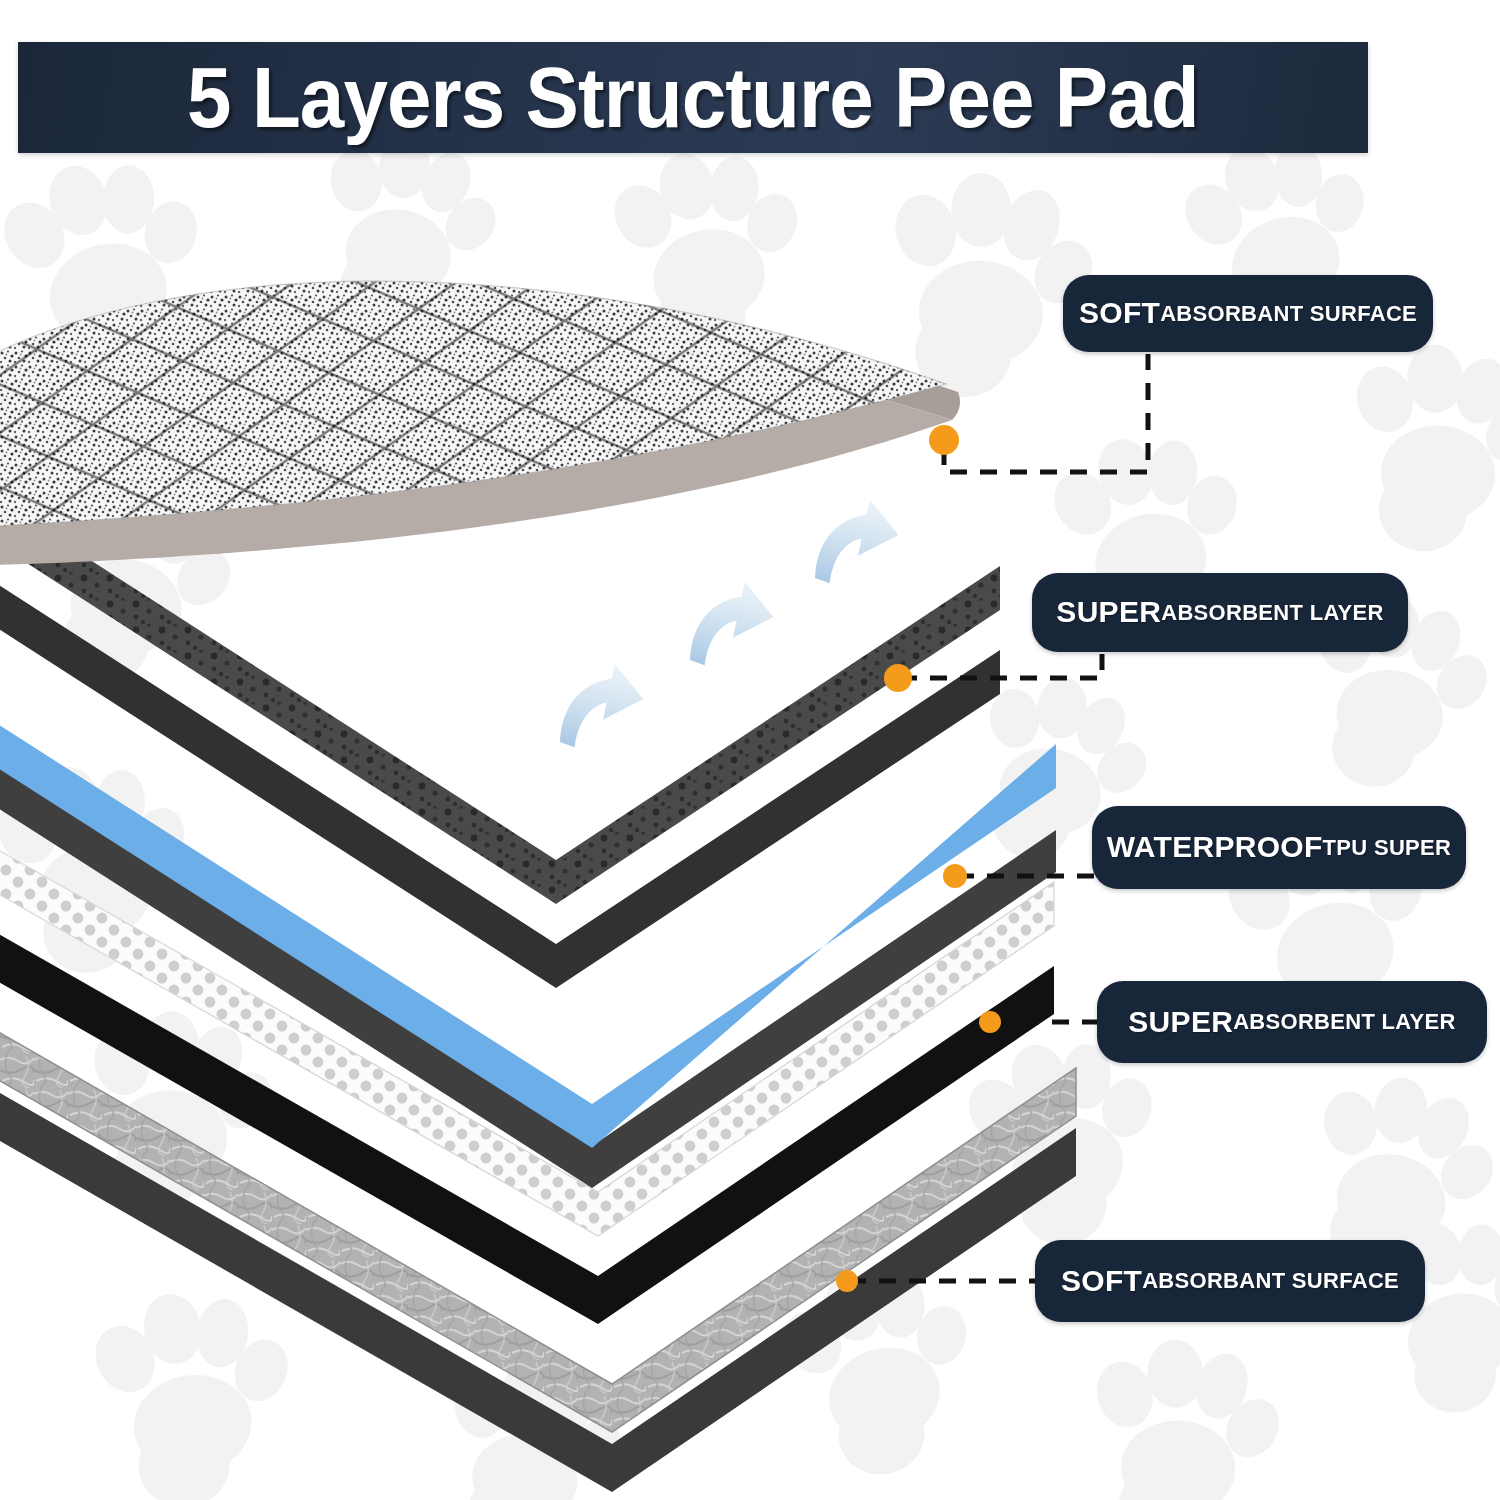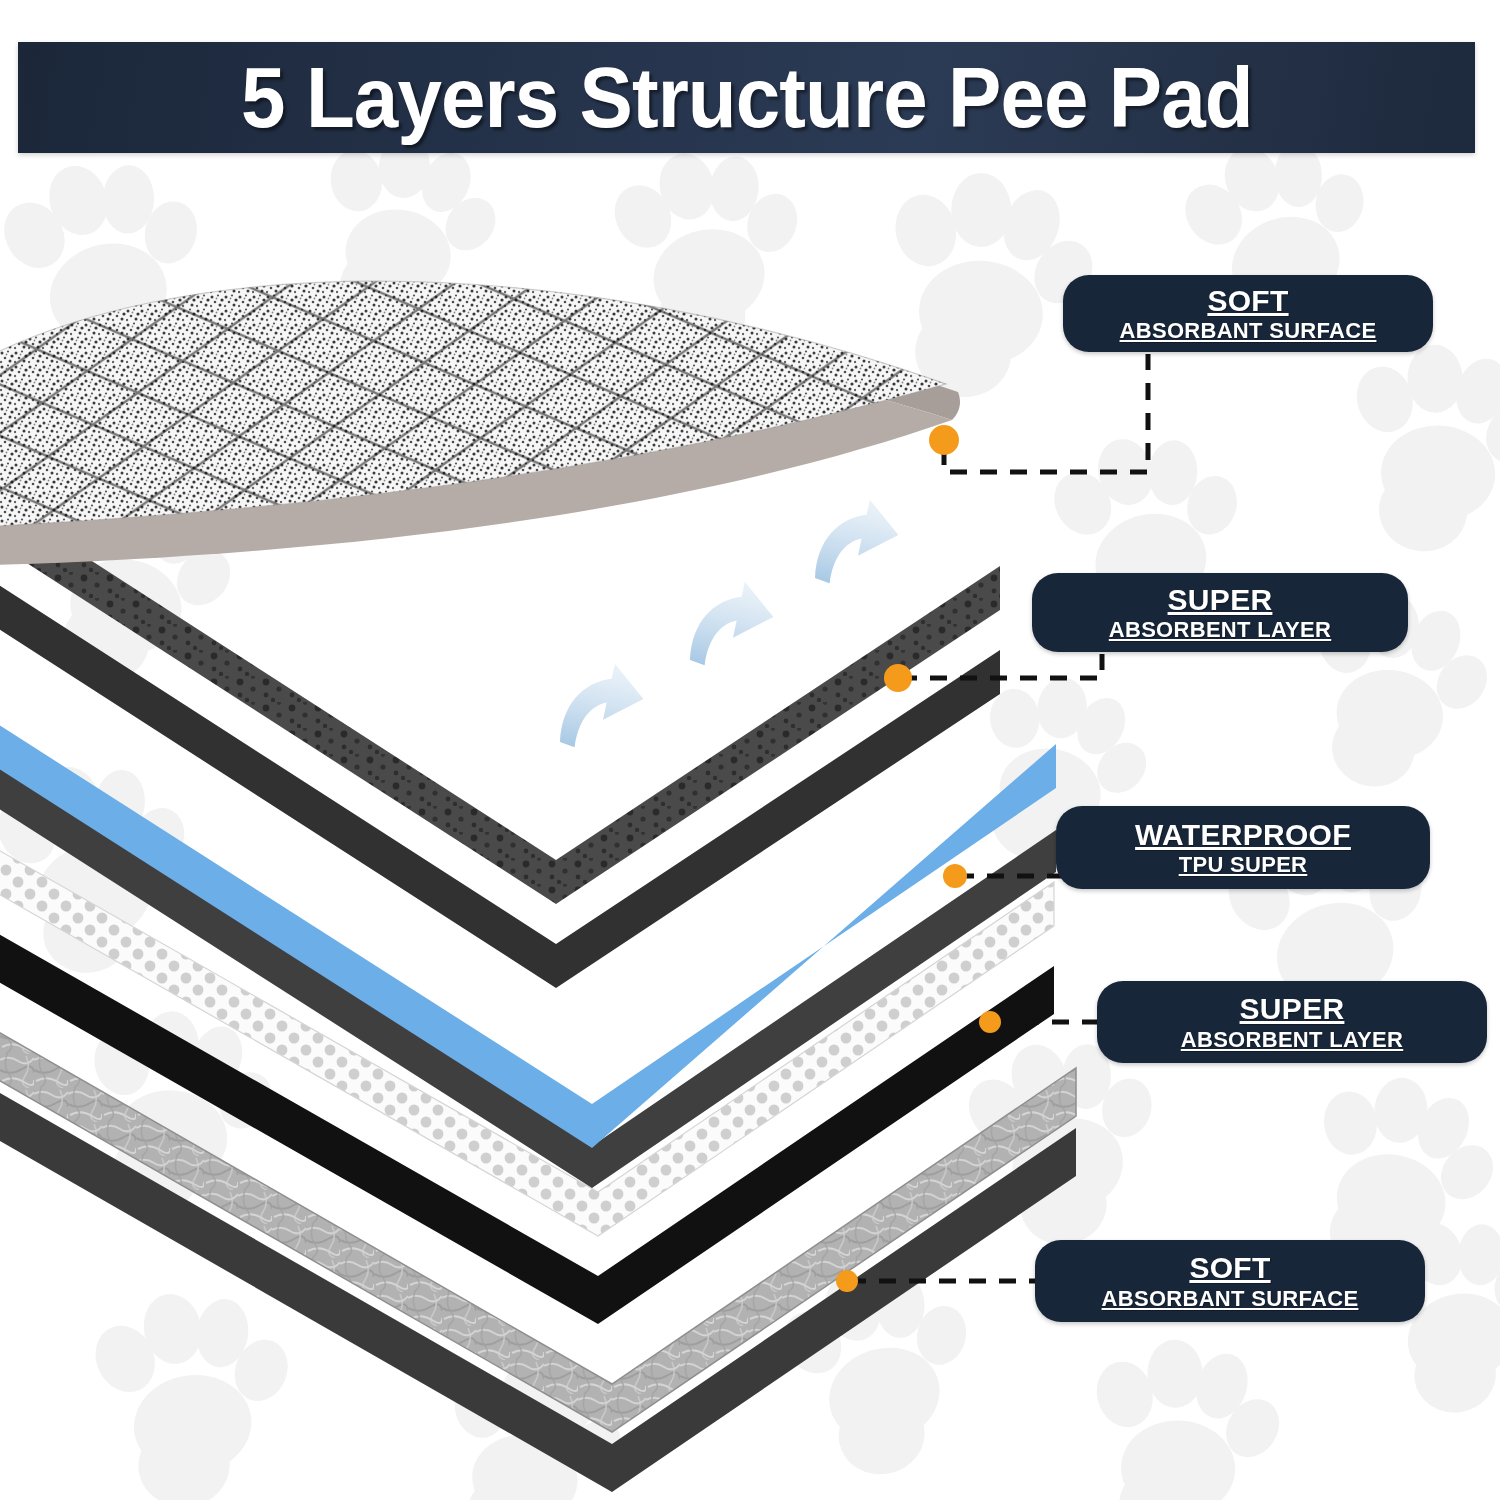--- a/index.html
+++ b/index.html
@@ -13,21 +13,21 @@
 
   #stage { position:absolute; inset:0; width:1500px; height:1500px; }
 
   
   #pawbg { position:absolute; inset:0; z-index:0; }
 
   
   #title-banner{
     position:absolute;
     left:18px; top:42px;
-    width:1457px; height:111px;
+    width:1350px; height:111px;
     background:linear-gradient(100deg,#1b2739 0%,#24324a 35%,#2c3b55 62%,#1d293c 100%);
     z-index:6;
     display:flex; align-items:center; justify-content:center;
     box-shadow:0 2px 5px rgba(0,0,0,.18);
   }
   #title-text{
     color:#ffffff;
     font-size:86px;
     font-weight:700;
     letter-spacing:-1px;
@@ -40,40 +40,39 @@
   
   #layer-art{ position:absolute; inset:0; z-index:2; }
 
   
   .callout{
     position:absolute;
     background:#182639;
     border-radius:26px;
     color:#fff;
     text-align:center;
-    display:flex; flex-direction:column;
+    display:flex; 
     align-items:center; justify-content:center;
     padding:10px 26px;
     z-index:7;
     box-shadow:0 2px 4px rgba(0,0,0,.22);
-    text-decoration:underline;
   }
   .callout .l1, .callout .l2{
     font-weight:700;
     line-height:1.14;
     white-space:nowrap;
     letter-spacing:.3px;
     text-shadow:1px 1px 1px rgba(0,0,0,.35);
   }
   .callout .l1{ font-size:30px; }
   .callout .l2{ font-size:22px; }
 
   #callout-1{ left:1063px; top:275px;  width:370px; height:77px; }
   #callout-2{ left:1032px; top:573px;  width:376px; height:79px; }
-  #callout-3{ left:1056px; top:806px;  width:374px; height:83px; }
+  #callout-3{ left:1092px; top:806px;  width:374px; height:83px; }
   #callout-4{ left:1097px; top:981px;  width:390px; height:82px; }
   #callout-5{ left:1035px; top:1240px; width:390px; height:82px; }
 
   #leaders{ position:absolute; inset:0; z-index:5; }
 </style>
 </head>
 <body>
 
 <div id="stage">
 

